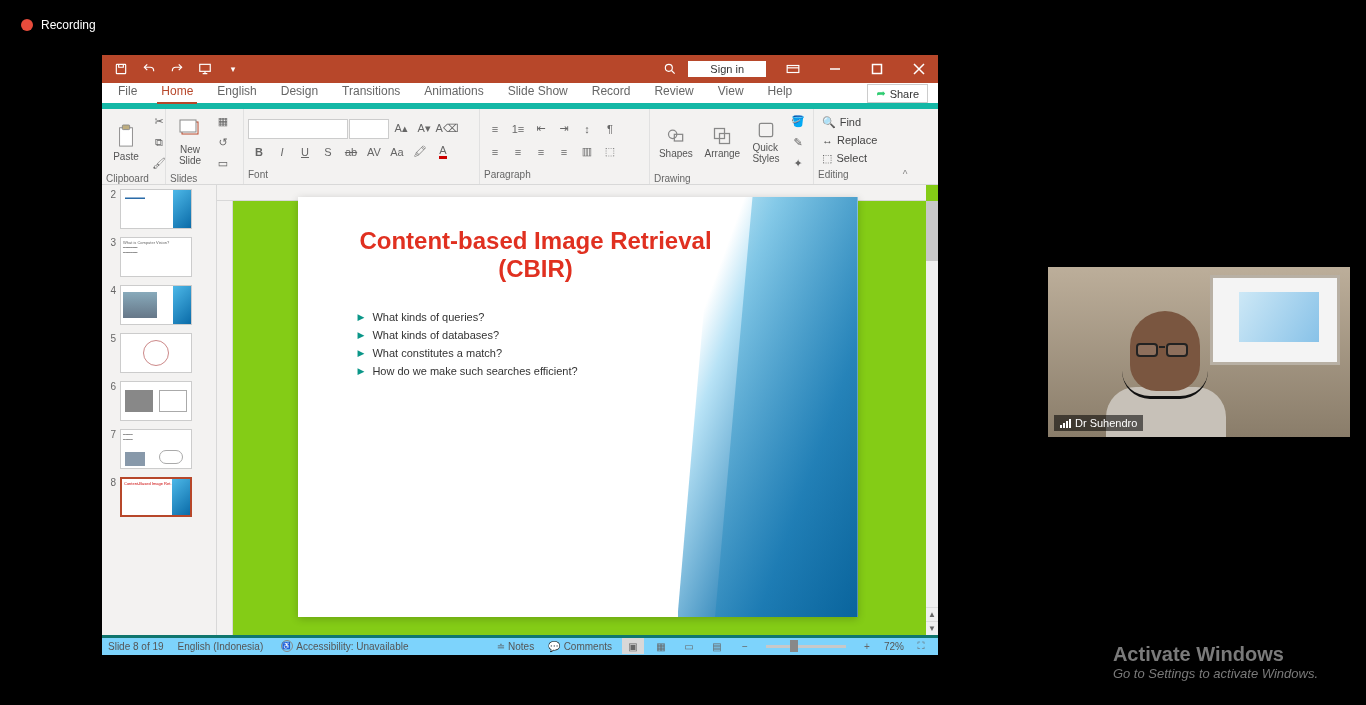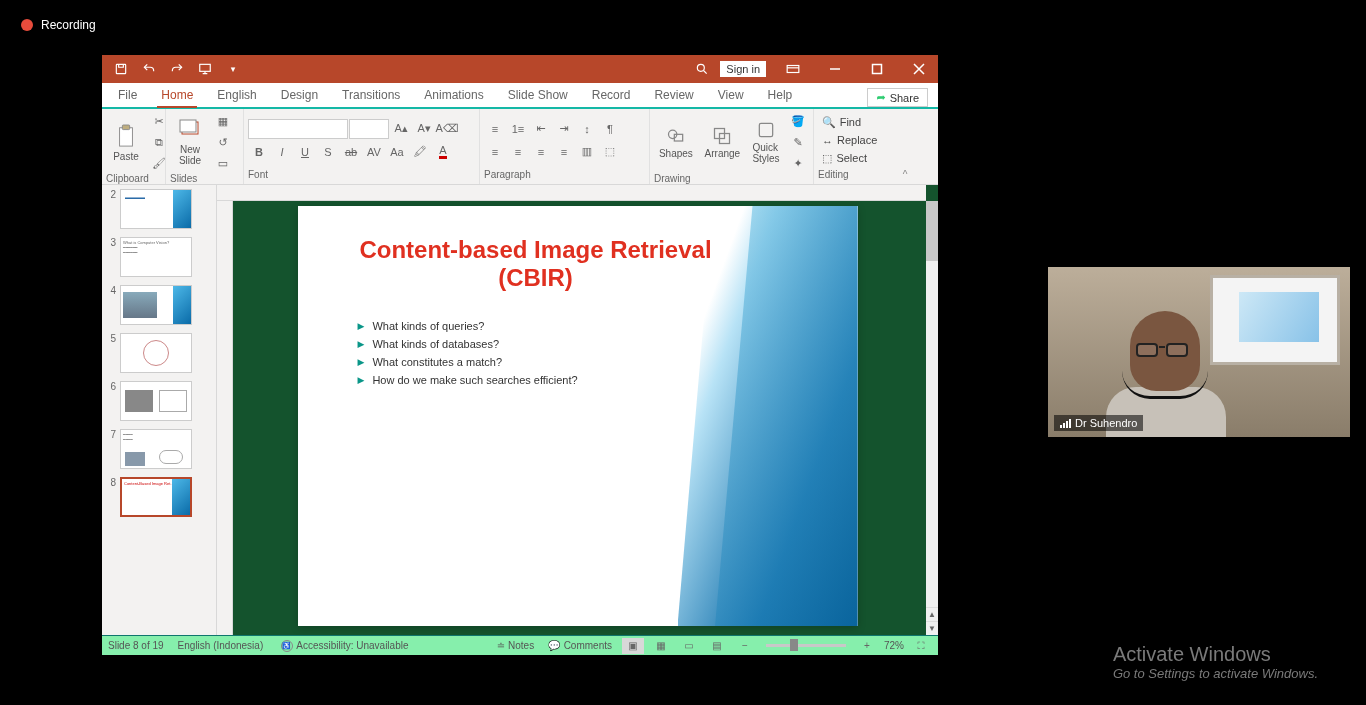--- a/index.html
+++ b/index.html
@@ -12,25 +12,25 @@
 
 .ppt-window { position: absolute; top: 55px; left: 102px; width: 836px; height: 600px; background: #fff; box-shadow: 0 4px 20px rgba(0,0,0,0.5); }
 
 
 .titlebar { height: 28px; background: #b7472a; display: flex; align-items: center; color: #fff; font-size: 11px; position: relative; }
 .qat { display: flex; align-items: center; gap: 6px; padding-left: 8px; }
 .qat-btn { width: 22px; height: 22px; display: flex; align-items: center; justify-content: center; color: #fff; cursor: pointer; }
 .title-text { position: absolute; left: 50%; transform: translateX(-50%); white-space: nowrap; }
 .title-right { margin-left: auto; display: flex; align-items: center; gap: 4px; padding-right: 0; }
 .search-ico { width: 28px; height: 28px; display: flex; align-items: center; justify-content: center; cursor: pointer; }
-.signin { background: #fff; color: #333; padding: 2px 6px; font-size: 11px; border: none; cursor: pointer; margin-right: 4px; }
+.signin { background: #fff; color: #333; padding: 2px 22px; font-size: 11px; border: none; cursor: pointer; margin-right: 4px; }
 .win-btn { width: 38px; height: 28px; display: flex; align-items: center; justify-content: center; cursor: pointer; color: #fff; }
 
 
-.tabs { height: 26px; background: #fff; display: flex; align-items: flex-end; border-bottom: 2px solid #14b8a6; padding: 0 4px; font-size: 12px; }
+.tabs { height: 26px; background: #fff; display: flex; align-items: flex-end; border-bottom: 6px solid #14b8a6; padding: 0 4px; font-size: 12px; }
 .tab { padding: 5px 12px; color: #666; cursor: pointer; position: relative; }
 .tab.active { color: #b7472a; }
 .tab.active::after { content: ''; position: absolute; bottom: -1px; left: 8px; right: 8px; height: 2px; background: #b7472a; }
 .tabs-right { margin-left: auto; display: flex; align-items: center; padding-right: 6px; }
 .share-btn { border: 1px solid #ccc; padding: 2px 8px; font-size: 11px; background: #fff; cursor: pointer; display: flex; align-items: center; gap: 4px; color: #333; }
 .share-ico { color: #2ecc71; }
 
 
 .ribbon { height: 76px; background: #f3f2f1; display: flex; border-bottom: 1px solid #d8d8d8; font-size: 10px; color: #555; }
 .ribbon-group { border-right: 1px solid #e1e1e1; display: flex; flex-direction: column; padding: 2px 4px; }
@@ -52,40 +52,40 @@
 .slide-panel { width: 115px; background: #f3f2f1; border-right: 1px solid #d8d8d8; overflow: hidden; padding: 4px; }
 .thumb-row { display: flex; gap: 4px; margin-bottom: 8px; }
 .thumb-num { width: 10px; font-size: 10px; color: #666; text-align: right; }
 .thumb { width: 72px; height: 40px; background: #fff; border: 1px solid #ccc; position: relative; overflow: hidden; cursor: pointer; }
 .thumb.active { border: 2px solid #b7472a; }
 .thumb-decor { position: absolute; right: 0; top: 0; bottom: 0; width: 18px; background: linear-gradient(135deg, #4db8e8, #0a6ba8); }
 .thumb-title { font-size: 4px; color: #666; padding: 2px; }
 .thumb-star { position: absolute; left: -10px; top: 2px; font-size: 8px; color: #888; }
 
 
-.slide-area { flex: 1; position: relative; background: #14532d; display: flex; align-items: center; justify-content: center; }
+.slide-area { flex: 1; position: relative; background: #84cc16; display: flex; justify-content: center; }
 .ruler-h { position: absolute; top: 0; left: 0; right: 12px; height: 16px; background: #f3f2f1; border-bottom: 1px solid #d8d8d8; }
 .ruler-v { position: absolute; top: 16px; left: 0; bottom: 0; width: 16px; background: #f3f2f1; border-right: 1px solid #d8d8d8; }
 .slide { width: 560px; height: 420px; background: #fff; margin-top: 12px; position: relative; box-shadow: 0 2px 8px rgba(0,0,0,0.2); overflow: hidden; }
 .slide-bg { position: absolute; right: 0; top: 0; bottom: 0; width: 180px; background: linear-gradient(110deg, transparent 0%, transparent 20%, rgba(77,184,232,0.4) 30%, #0a6ba8 70%, #064970 100%); clip-path: polygon(20% 0, 100% 0, 100% 100%, 0 100%); }
 .slide-bg2 { position: absolute; right: 0; top: 0; bottom: 0; width: 150px; background: linear-gradient(120deg, rgba(130,210,240,0.6) 0%, rgba(10,107,168,0.8) 100%); clip-path: polygon(30% 0, 100% 0, 100% 100%, 5% 100%); }
 .slide-content { position: absolute; top: 30px; left: 36px; right: 120px; }
 .slide-title { color: #e03020; font-size: 24px; font-family: "Comic Sans MS", "Segoe UI", sans-serif; font-weight: 600; margin-bottom: 28px; text-align: center; }
 .slide-sub { font-size: 12px; font-family: "Comic Sans MS", "Segoe UI", sans-serif; color: #333; margin-bottom: 8px; }
 .slide-sub .match { color: #e03020; font-style: italic; }
 .slide-bullets { list-style: none; margin-left: 24px; }
 .slide-bullets li { font-size: 11px; font-family: "Comic Sans MS", "Segoe UI", sans-serif; color: #333; margin-bottom: 6px; display: flex; align-items: center; gap: 8px; }
 .bullet-ico { color: #0a9688; font-size: 9px; }
 .vscroll { position: absolute; right: 0; top: 16px; bottom: 0; width: 12px; background: #f0f0f0; }
 .vscroll-thumb { width: 100%; height: 60px; background: #c8c8c8; position: absolute; top: 0; }
 .vscroll-arrows { position: absolute; bottom: 0; right: 0; width: 12px; }
 .va { height: 14px; display:flex; align-items:center; justify-content:center; font-size:8px; color:#666; cursor:pointer; background:#f0f0f0; border-top:1px solid #ddd;}
 
 
-.statusbar { height: 20px; background: #86efac; border-top: 1px solid #0f766e; display: flex; align-items: center; font-size: 10px; color: #555; padding: 0 6px; gap: 10px; }
+.statusbar { height: 20px; background: #7dd3fc; border-top: 3px solid #0f766e; display: flex; align-items: flex-start; font-size: 10px; color: #555; padding: 0 6px; gap: 10px; }
 .status-left { display: flex; align-items: center; gap: 14px; }
 .status-right { margin-left: auto; display: flex; align-items: center; gap: 6px; }
 .status-btn { padding: 2px 4px; cursor: pointer; display: flex; align-items: center; gap: 3px; }
 .view-btn { width: 22px; height: 16px; display: flex; align-items: center; justify-content: center; cursor: pointer; color: #666; font-size: 10px; }
 .view-btn.active { background: #d8d8d8; }
 .zoom-slider { width: 80px; height: 3px; background: #c8c8c8; position: relative; margin: 0 4px; }
 .zoom-thumb { width: 8px; height: 12px; background: #888; position: absolute; top: -5px; left: 24px; cursor: pointer; }
 .acc-ico { width: 12px; height: 12px; border: 1px solid #888; border-radius: 50%; display: inline-flex; align-items: center; justify-content: center; font-size: 7px; }
 
 
@@ -99,21 +99,21 @@
 .bridge { display: inline-block; width: 6px; height: 2px; background: #222; vertical-align: middle; margin: 0 1px; position: relative; top: -6px;}
 .shirt { position: absolute; bottom: 0; left: 6px; width: 120px; height: 50px; background: #c7c1b8; border-radius: 30px 30px 0 0; }
 .headset-neck { position:absolute; top:74px; left:22px; width:86px; height:28px; border-bottom: 3px solid #111; border-radius: 0 0 50px 50px; }
 .webcam-label { position: absolute; bottom: 6px; left: 6px; background: rgba(0,0,0,0.55); color: #fff; font-size: 11px; padding: 2px 6px; display: flex; align-items: center; gap: 4px; }
 .sig { display: inline-flex; gap: 1px; align-items: flex-end; }
 .sig span { width: 2px; background: #fff; }
 .sig span:nth-child(1){height:3px}.sig span:nth-child(2){height:5px}.sig span:nth-child(3){height:7px}.sig span:nth-child(4){height:9px}
 
 
 .activate { position: absolute; bottom: 24px; right: 48px; color: #7a7a7a; text-align: left; }
-.activate h3 { font-size: 20px; font-weight: 400; }
+.activate h3 { font-size: 20px; font-weight: 700; }
 .activate p { font-size: 13px; font-style: italic; }
 svg { display: block; }
 </style>
 </head>
 <body>
 
 <div class="recording">
   <span class="recording-dot"></span>
   <span>Recording</span>
 </div>

